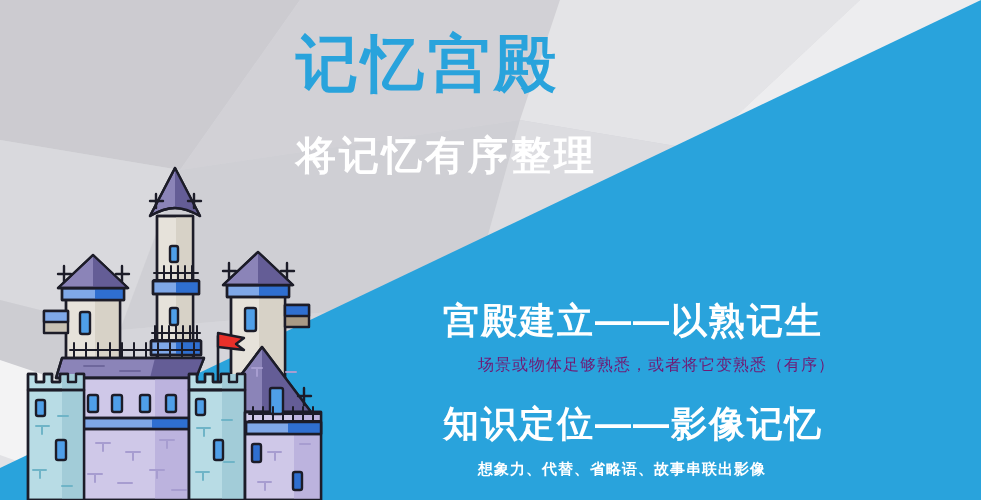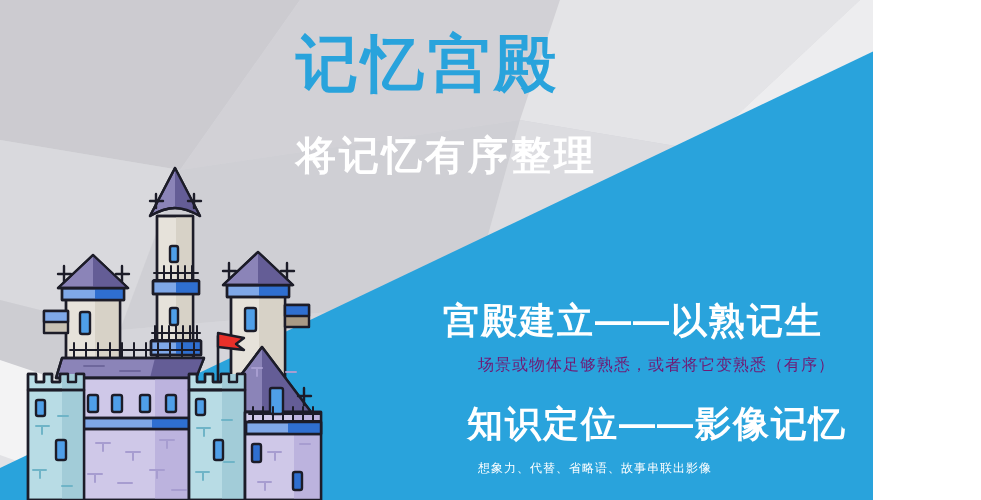--- a/index.html
+++ b/index.html
@@ -1,25 +1,25 @@
 <!DOCTYPE html>
 <html><head>
 <meta charset="utf-8">
 <style>
   html,body{margin:0;padding:0;background:#fff;}
   body{font-family:"Liberation Sans","DejaVu Sans",sans-serif;}
-  #slide{position:relative;width:873px;height:500px;overflow:hidden;background:#d4d4d8;}
+  #slide{position:relative;width:981px;height:500px;overflow:hidden;background:#d4d4d8;}
   #bg-poly,#bg-castle{position:absolute;left:0;top:0;width:981px;height:500px;}
   .txt{position:absolute;white-space:nowrap;font-weight:bold;}
   #main-title{left:296px;top:22px;font-size:62px;letter-spacing:4px;color:#29a3dc;}
   #subtitle{left:296px;top:128px;font-size:40px;letter-spacing:3px;color:#ffffff;}
   #head-1{left:443px;top:297px;font-size:36px;letter-spacing:2px;color:#ffffff;}
-  #head-2{left:443px;top:400px;font-size:36px;letter-spacing:2px;color:#ffffff;margin-left:24px;}
+  #head-2{left:443px;top:400px;font-size:36px;letter-spacing:2px;color:#ffffff;}
   #cap-1{left:478px;top:355px;font-size:16px;letter-spacing:1px;color:#701a75;font-weight:normal;}
-  #cap-2{left:478px;top:460px;font-size:12px;letter-spacing:1px;color:#ffffff;font-weight:normal;}
+  #cap-2{left:478px;top:460px;font-size:15px;letter-spacing:1px;color:#ffffff;font-weight:bold;}
 </style>
 </head>
 <body>
 
 <div id="slide">
 
   <svg id="bg-poly" viewBox="0 0 981 500" preserveAspectRatio="none">
     <rect x="0" y="0" width="981" height="500" fill="#d6d6da"></rect>
     <polygon points="0,0 300,0 180,170 0,140" fill="#cccbd0"></polygon>
     <polygon points="300,0 560,0 520,120 180,170" fill="#d2d1d6"></polygon>

